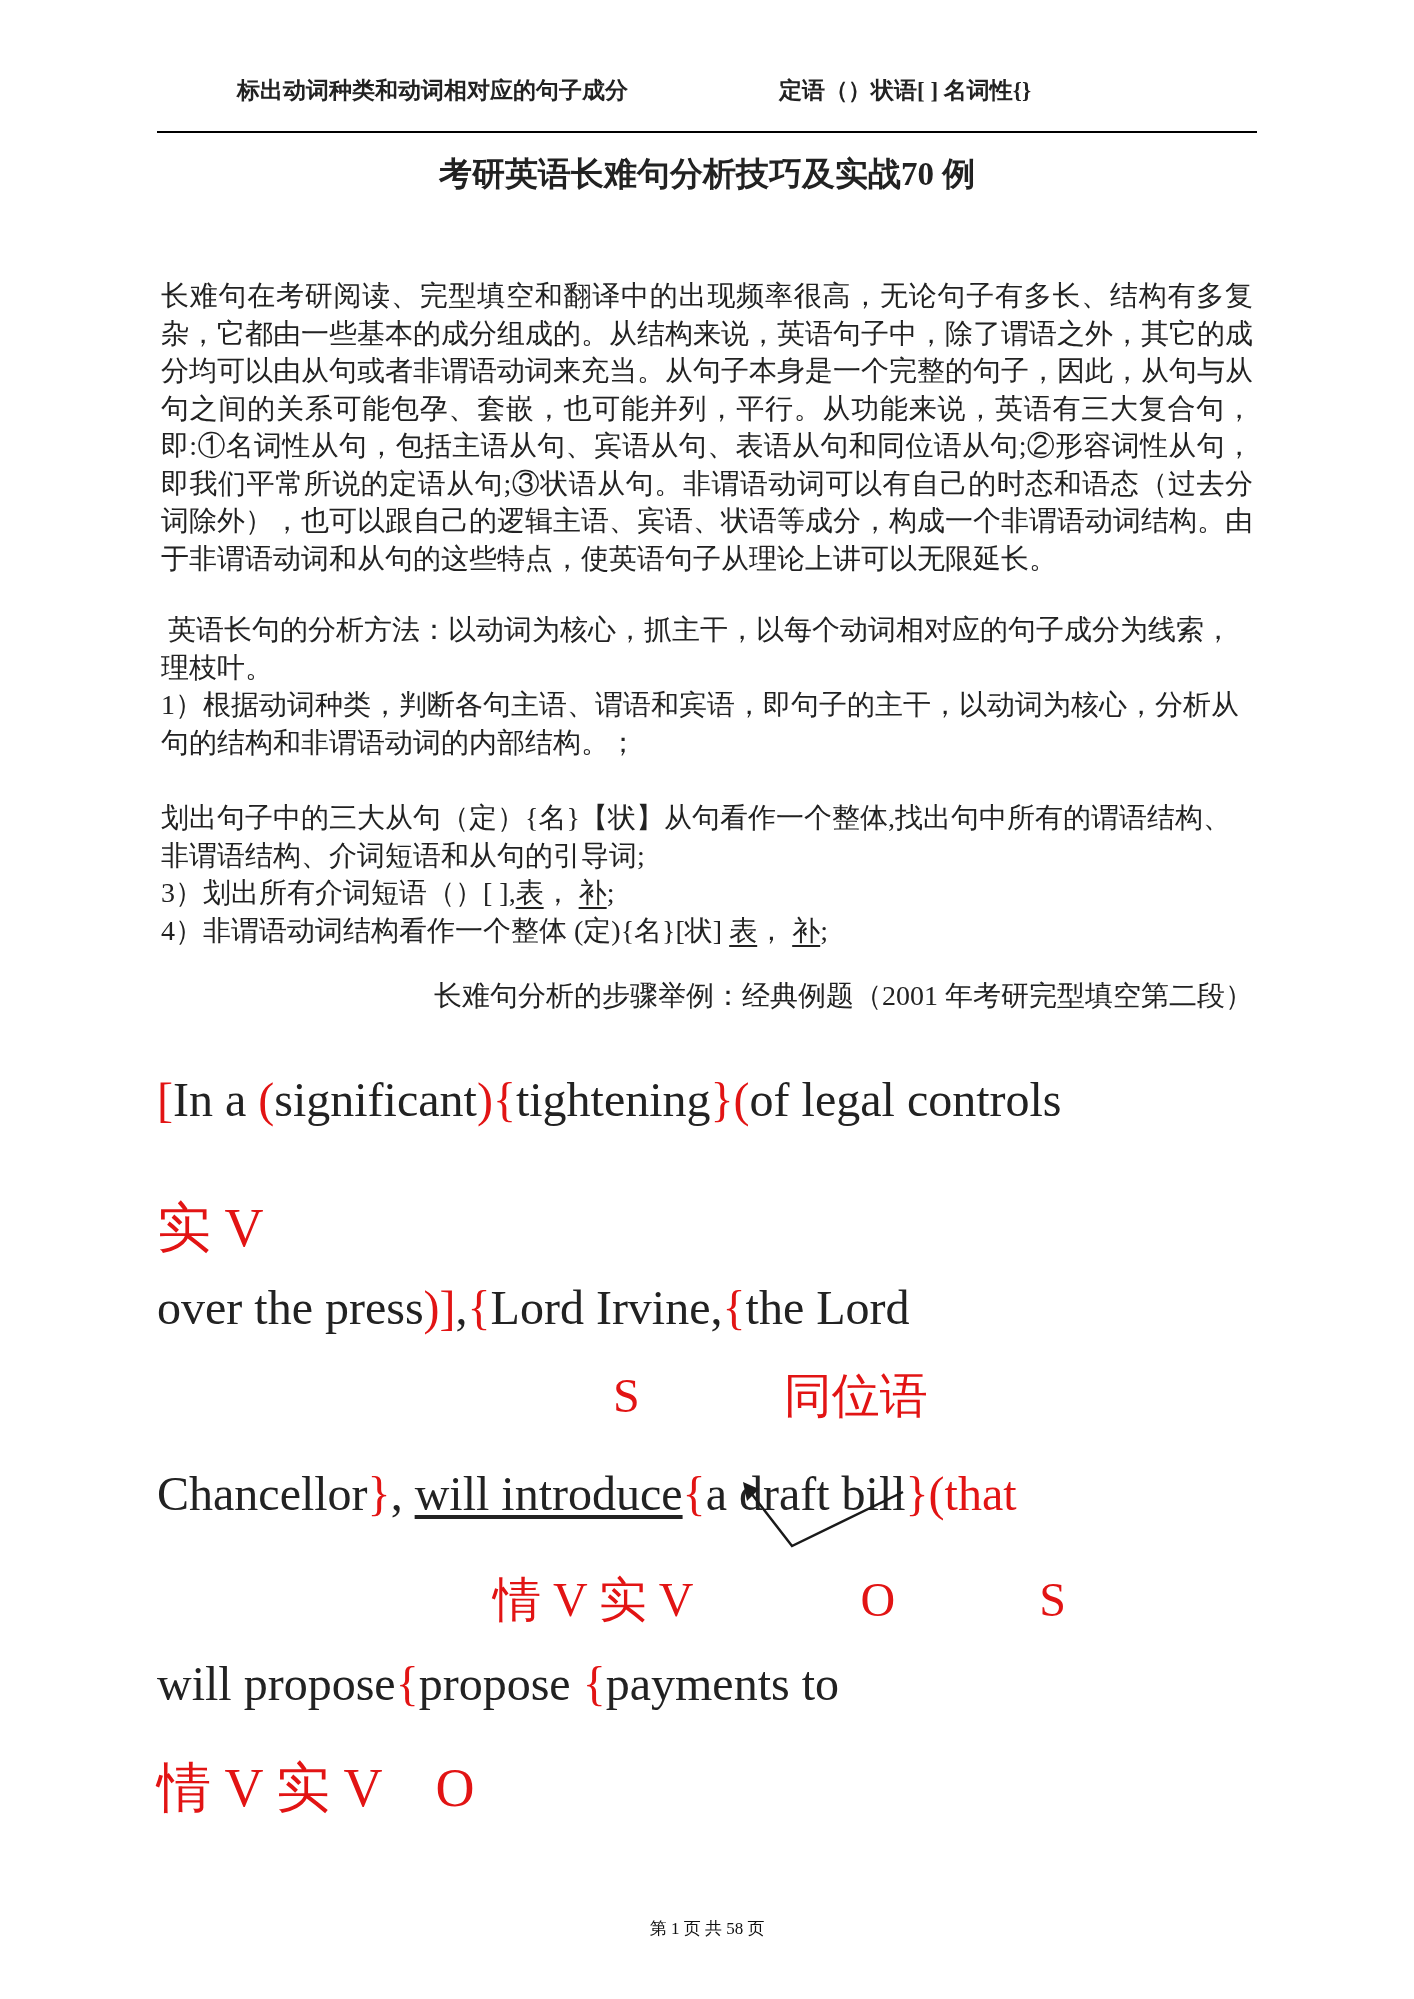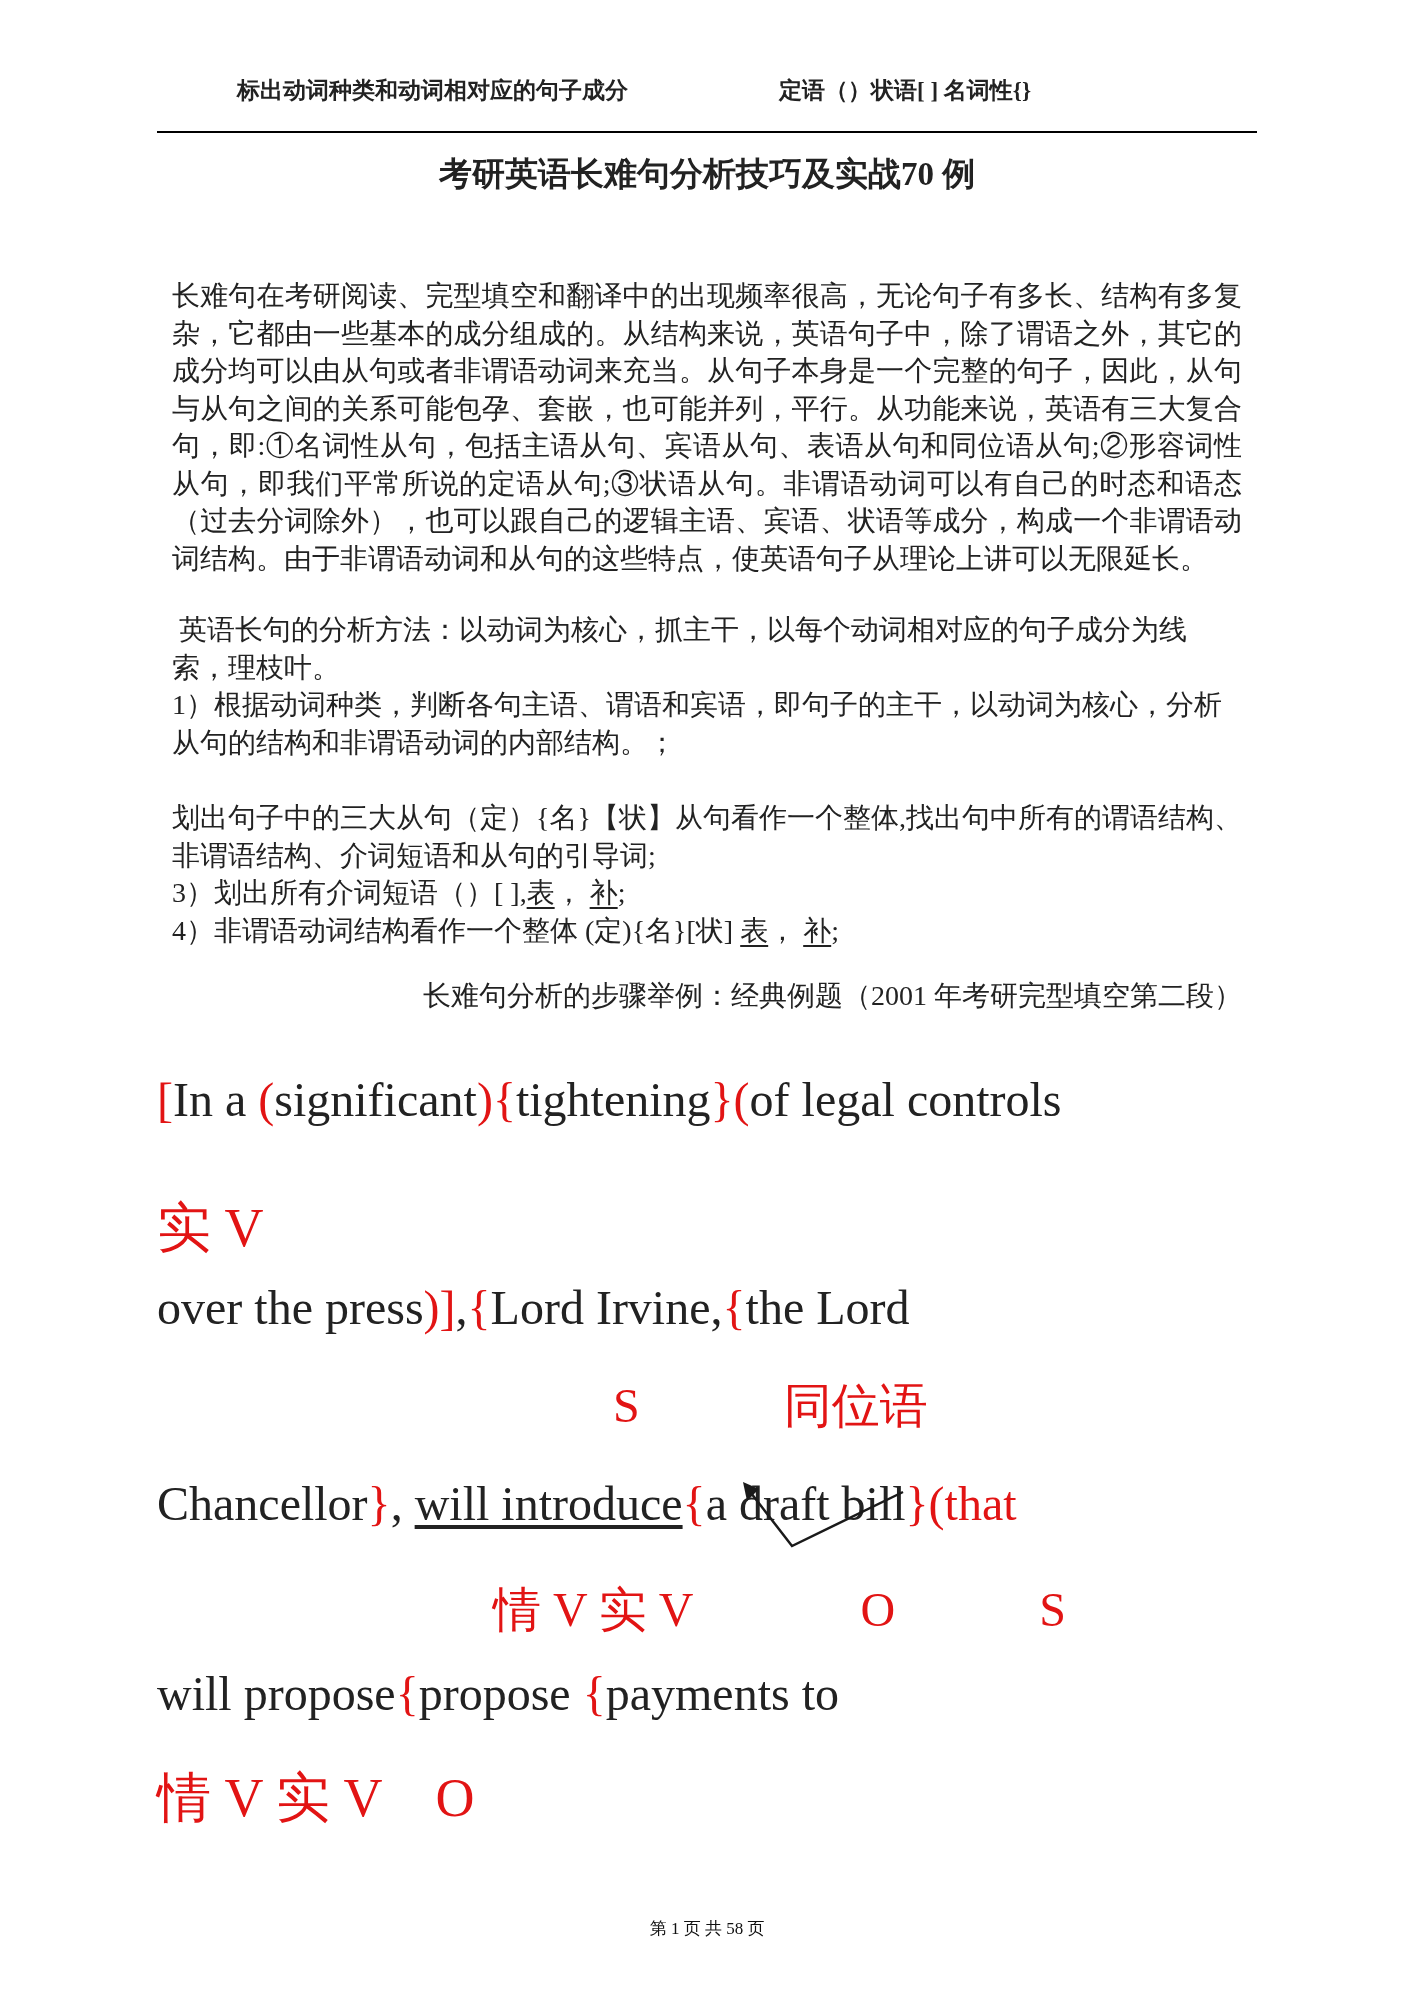--- a/index.html
+++ b/index.html
@@ -21,36 +21,36 @@
   }
   .header .h-left{padding-left:80px;}
   .header .h-right{padding-right:226px;}
   
   .doc-title{
     margin:18px 0 0;
     text-align:center;
     font-size:33px;line-height:46px;font-weight:bold;
   }
   
-  .body-text{font-size:28px;line-height:37.5px;margin:15px;}
+  .body-text{font-size:28px;line-height:37.5px;margin:4px;}
   .body-text p{margin:0;}
   .intro{margin-top:80px;text-align:justify;}
   .method{margin-top:34px;}
   .clause{margin-top:38px;}
   .caption{margin-top:28px;text-align:right;}
   .ul{text-decoration:underline;text-underline-offset:5px;}
   
   .analysis{font-size:48px;}
   .ana-line{white-space:pre;line-height:62px;margin:0;}
   .big{font-size:54px;line-height:66px;}
   .red{color:var(--red,#e21414);}
   .a1{margin-top:54px;}
   .a2{margin-top:64px;}
   .a3{margin-top:16px;}
-  .a4{margin-top:36px;}
+  .a4{margin-top:26px;}
   .a5{margin-top:36px;}
   .a6{margin-top:44px;}
   .a7{margin-top:22px;}
   .a8{margin-top:40px;}
   
   .arrow-svg{position:absolute;left:735px;top:1478px;}
   
   .footer{
     position:absolute;left:0;bottom:59px;width:100%;
     text-align:center;font-size:17px;line-height:22px;color:#111;

